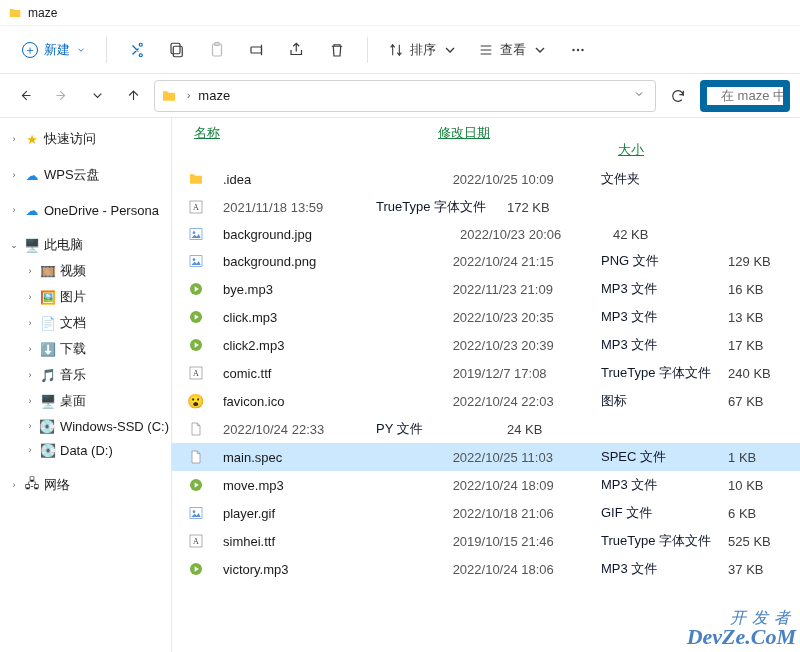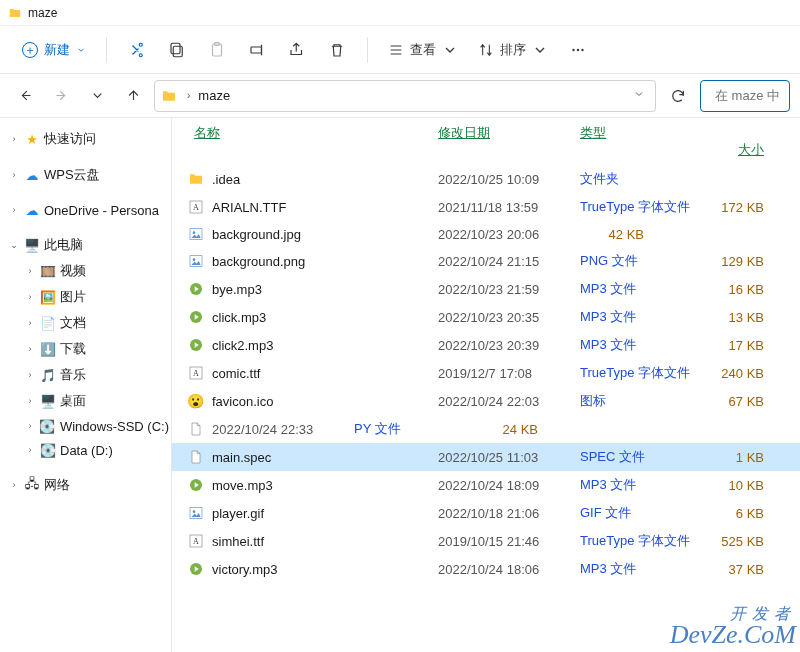--- a/index.html
+++ b/index.html
@@ -20,46 +20,46 @@
   .navarrow { width: 30px; height: 30px; display: flex; align-items: center; justify-content: center; color: #3a3a3a; border-radius: 4px; }
   .navarrow.disabled { opacity: .4; }
   .navarrow svg { width: 15px; height: 15px; }
   .breadcrumb { flex: 1; display: flex; align-items: center; border: 1px solid #d1d1d1; border-radius: 4px; height: 32px; padding: 0 6px; gap: 4px; overflow: hidden; }
   .breadcrumb .folder-ico { width: 16px; height: 16px; margin-right: 2px; }
   .breadcrumb .chev { color: #5a5a5a; font-size: 10px; padding: 0 4px; }
   .breadcrumb .crumb { font-size: 13px; }
   .breadcrumb .spacer { flex: 1; }
   .breadcrumb .endchev { color: #5a5a5a; padding: 4px; }
   .refreshbtn { width: 32px; height: 32px; display: flex; align-items: center; justify-content: center; }
-  .searchbox { width: 90px; min-width: 90px; display: flex; align-items: center; border: 1px solid #0369a1; border-radius: 4px; height: 32px; padding: 0 8px; color: #767676; gap: 6px; overflow: hidden; }
+  .searchbox { width: 90px; min-width: 90px; display: flex; align-items: center; border: 7px solid #0369a1; border-radius: 4px; height: 32px; padding: 0 8px; color: #767676; gap: 6px; overflow: hidden; }
   .searchbox input { border: none; outline: none; flex: 1; font-size: 13px; color: #333; background: transparent; }
   .content { display: flex; height: calc(652px - 26px - 48px - 44px); }
   .sidebar { width: 172px; border-right: 1px solid #e8e8e8; padding-top: 8px; overflow: hidden; }
   .side-item { display: flex; align-items: center; padding: 4px 2px 4px 8px; gap: 4px; font-size: 13px; white-space: nowrap; }
   .side-item .expand { width: 12px; height: 12px; display: flex; align-items: center; justify-content: center; color: #5a5a5a; font-size: 9px; }
   .side-item .ico { width: 16px; height: 16px; display: flex; align-items: center; justify-content: center; flex-shrink: 0; }
   .side-item.lvl1 { padding-left: 8px; }
   .side-item.lvl2 { padding-left: 24px; }
   .side-spacer { height: 10px; }
   .filepane { flex: 1; overflow: auto; }
   .colhdr { display: flex; align-items: flex-start; padding: 6px 10px 6px 16px; color: #15803d; font-size: 13px; text-decoration: underline; }
   .col-name { width: 250px; padding-left: 6px; }
   .col-date { width: 142px; }
   .col-type { width: 120px; }
   .col-size { width: 64px; text-align: right; margin-top: 17px; }
-  .row { display: flex; align-items: center; padding: 5px 10px 5px 16px; font-size: 13px; }
+  .row { display: flex; align-items: center; padding: 5px 10px 5px 16px; font-size: 13px; gap: 11px; }
   .row.selected { background: #cce8ff; }
   .row .rico { width: 16px; height: 16px; margin-right: 8px; display: flex; align-items: center; justify-content: center; flex-shrink: 0; }
   .row .rname { width: 226px; overflow: hidden; text-overflow: ellipsis; white-space: nowrap; }
   .row .rdate { width: 142px; color: #555; }
-  .row .rtype { width: 120px; color: #1d4ed8; overflow: hidden; white-space: nowrap; }
-  .row .rsize { width: 64px; text-align: right; color: #a16207; }
+  .row .rtype { width: 120px; color: #0f172a; overflow: hidden; white-space: nowrap; }
+  .row .rsize { width: 64px; text-align: left; color: #404040; }
   .watermark { position: absolute; right: 4px; bottom: 4px; color: #4a80c4; font-style: italic; font-family: Georgia, serif; line-height: 1; text-align: right; pointer-events: none; }
   .watermark .l1 { font-size: 16px; letter-spacing: 6px; }
-  .watermark .l2 { font-size: 26px; font-weight: normal; }
+  .watermark .l2 { font-size: 22px; font-weight: bold; }
   .ft-cloud { color: #1e88e5; }
 </style>
 </head>
 <body>
 
 <div class="titlebar">
   <span class="folder-ico">
     <svg viewBox="0 0 24 24">
         <path fill="#FFC83D" d="M3 5h6l2 2h10v12H3z"></path>
       </svg>
@@ -105,32 +105,32 @@
       </svg>
   </div>
   <div class="toolbtn">
     <svg viewBox="0 0 24 24">
         <path fill="none" stroke="#3a3a3a" stroke-width="1.6" d="M5 7h14M8 7V5h8v2M7 7l1 13h8l1-13"></path>
       </svg>
   </div>
   <div class="vsep"></div>
   <div class="labelbtn">
     <svg viewBox="0 0 24 24">
-        <path stroke="#3a3a3a" stroke-width="1.8" d="M4 6h16M4 12h16M4 18h16"></path>
-      </svg>
-    <span>查看</span>
+        <path fill="none" stroke="#3a3a3a" stroke-width="1.6" d="M7 4v16M4 8l3-4 3 4M17 20V4M14 16l3 4 3-4"></path>
+      </svg>
+    <span>排序</span>
     <svg viewBox="0 0 24 24" width="10" height="10">
         <path fill="none" stroke="#3a3a3a" stroke-width="2" d="M6 9l6 6 6-6"></path>
       </svg>
   </div>
   <div class="labelbtn">
     <svg viewBox="0 0 24 24">
-        <path fill="none" stroke="#3a3a3a" stroke-width="1.6" d="M7 4v16M4 8l3-4 3 4M17 20V4M14 16l3 4 3-4"></path>
-      </svg>
-    <span>排序</span>
+        <path stroke="#3a3a3a" stroke-width="1.8" d="M4 6h16M4 12h16M4 18h16"></path>
+      </svg>
+    <span>查看</span>
     <svg viewBox="0 0 24 24" width="10" height="10">
         <path fill="none" stroke="#3a3a3a" stroke-width="2" d="M6 9l6 6 6-6"></path>
       </svg>
   </div>
   <div class="toolbtn">
     <svg viewBox="0 0 24 24">
         <circle cx="6" cy="12" r="1.6" fill="#3a3a3a"></circle>
         <circle cx="12" cy="12" r="1.6" fill="#3a3a3a"></circle>
         <circle cx="18" cy="12" r="1.6" fill="#3a3a3a"></circle>
       </svg>
@@ -256,21 +256,20 @@
       <span class="expand">›</span>
       <span class="ico">🖧</span>
       <span>网络</span>
     </div>
   </div>
 
   <div class="filepane">
     <div class="colhdr">
       <div class="col-name">名称</div>
       <div class="col-date">修改日期</div>
-      <div class="col-type">类型</div>
       <div class="col-size">大小</div>
     </div>
     <div id="file-rows">
         <div class="row">
           <span class="rico">
             <svg viewBox="0 0 24 24" width="16" height="16">
               <path fill="#FFC83D" d="M3 5h6l2 2h10v12H3z"></path>
             </svg>
           </span>
           <span class="rname">.idea</span>
@@ -278,21 +277,20 @@
           <span class="rtype">文件夹</span>
           <span class="rsize"></span>
         </div>
         <div class="row">
           <span class="rico">
             <svg viewBox="0 0 24 24" width="16" height="16">
               <rect x="3" y="3" width="18" height="18" fill="#fff" stroke="#888"></rect>
               <text x="12" y="17" text-anchor="middle" font-size="12" fill="#444" font-family="serif">A</text>
             </svg>
           </span>
-          <span class="rname">ARIALN.TTF</span>
           <span class="rdate">2021/11/18 13:59</span>
           <span class="rtype">TrueType 字体文件</span>
           <span class="rsize">172 KB</span>
         </div>
         <div class="row">
           <span class="rico">
             <svg viewBox="0 0 24 24" width="16" height="16">
               <rect x="3" y="4" width="18" height="16" fill="#fff" stroke="#5a8fd6"></rect>
               <circle cx="9" cy="10" r="2" fill="#5a8fd6"></circle>
               <path fill="#5a8fd6" d="M5 18l5-5 3 3 3-4 3 6z"></path>
@@ -316,21 +314,21 @@
           <span class="rsize">129 KB</span>
         </div>
         <div class="row">
           <span class="rico">
             <svg viewBox="0 0 24 24" width="16" height="16">
               <circle cx="12" cy="12" r="9" fill="#7cb342"></circle>
               <path fill="#fff" d="M10 8v8l6-4z"></path>
             </svg>
           </span>
           <span class="rname">bye.mp3</span>
-          <span class="rdate">2022/10/23 21:59</span>
+          <span class="rdate">2022/11/23 21:09</span>
           <span class="rtype">MP3 文件</span>
           <span class="rsize">16 KB</span>
         </div>
         <div class="row">
           <span class="rico">
             <svg viewBox="0 0 24 24" width="16" height="16">
               <circle cx="12" cy="12" r="9" fill="#7cb342"></circle>
               <path fill="#fff" d="M10 8v8l6-4z"></path>
             </svg>
           </span>

